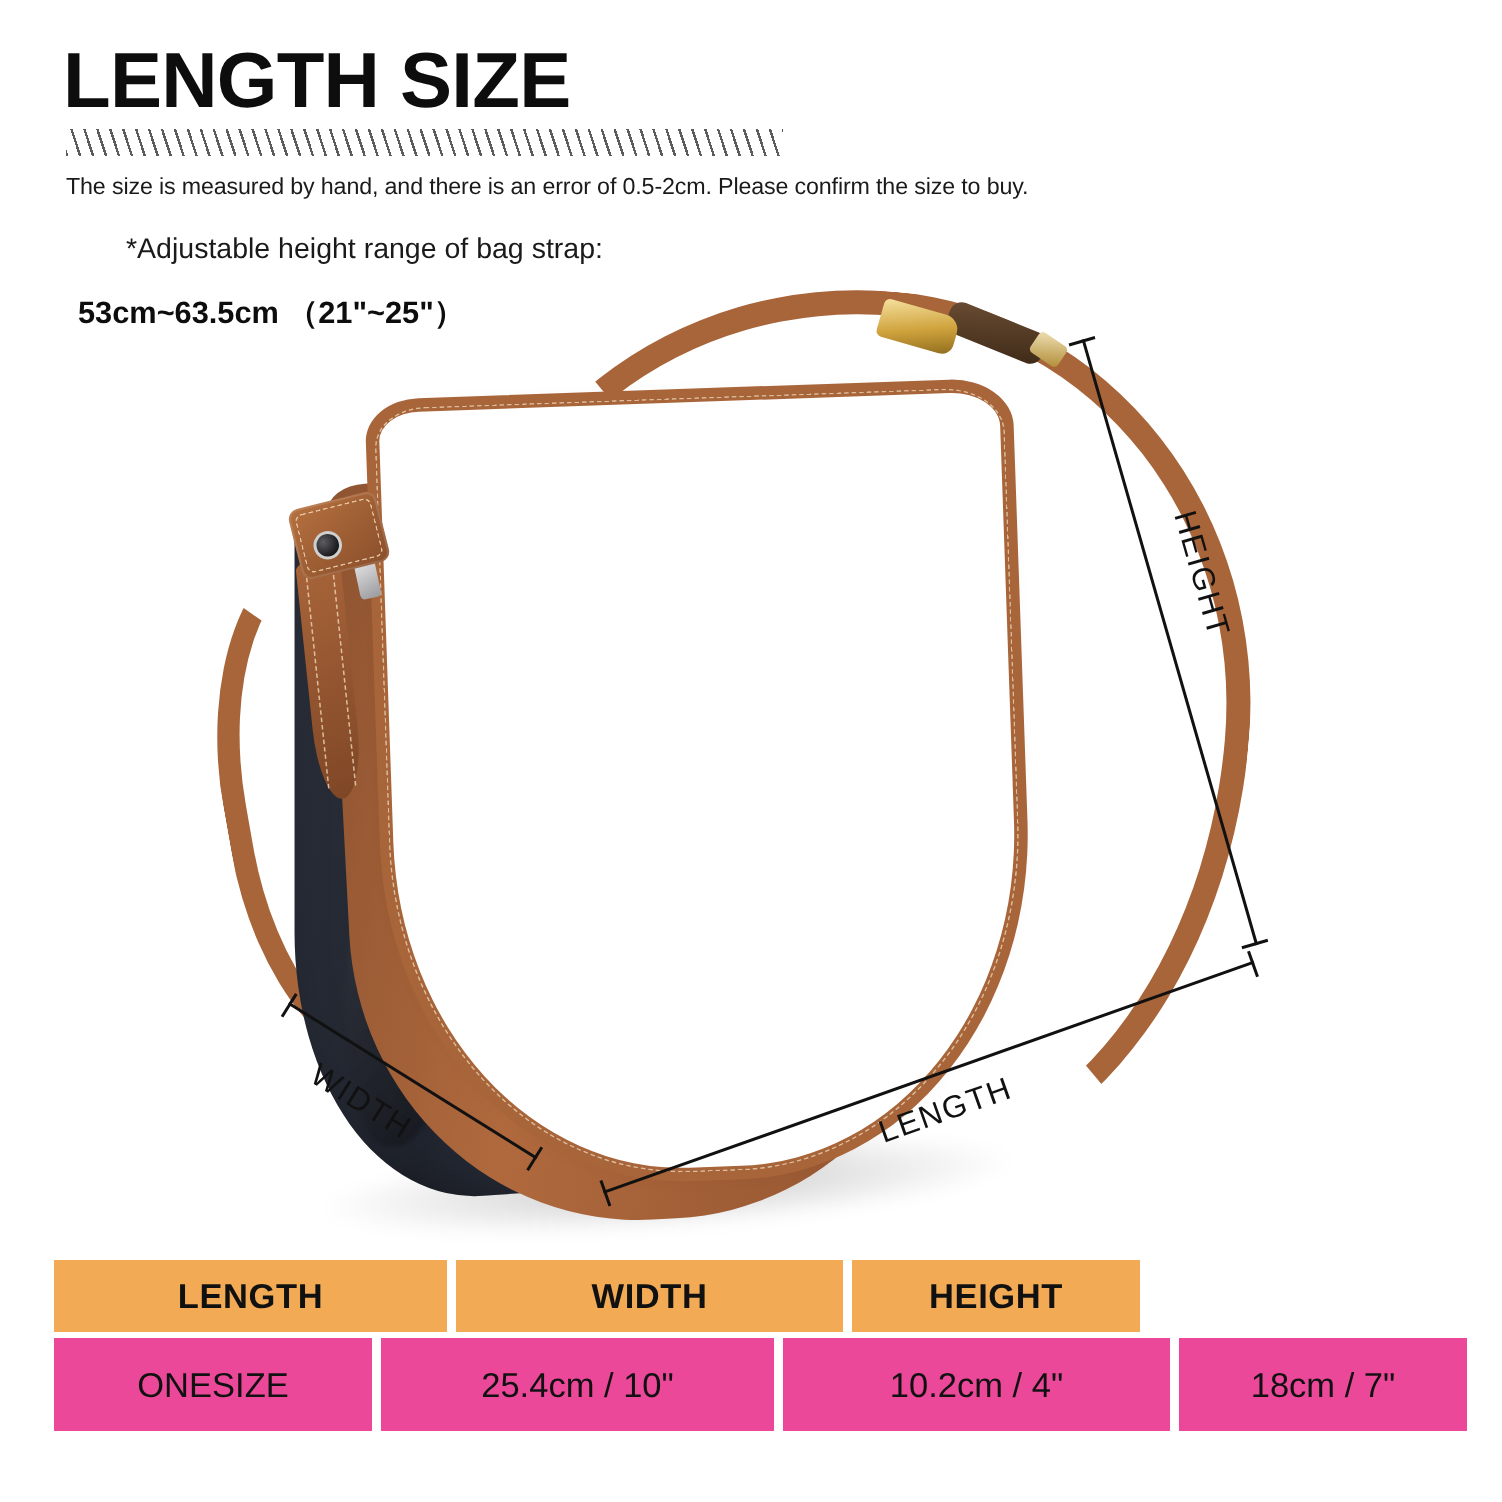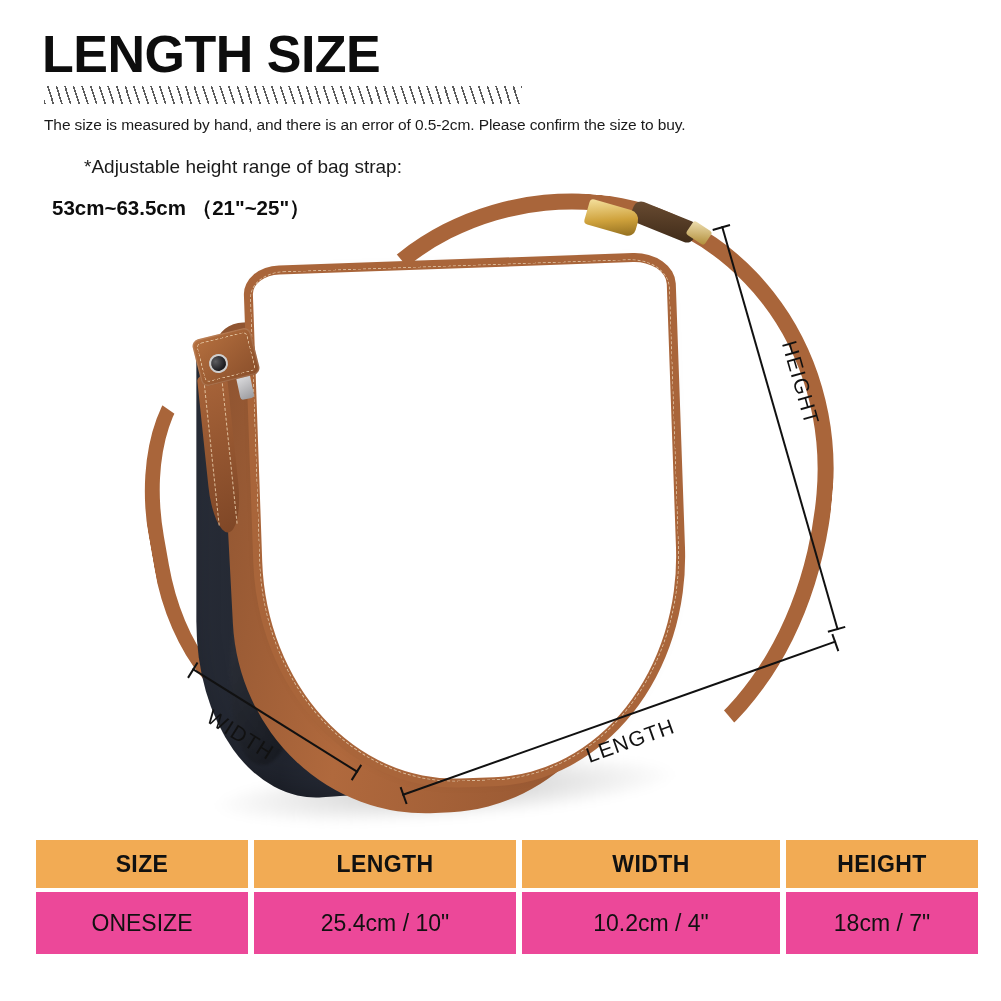--- a/index.html
+++ b/index.html
@@ -445,21 +445,20 @@
   <div class="dim-label" id="dim-height-label">HEIGHT</div>
 
   <div class="dim-line" id="dim-length-line"></div>
   <div class="dim-label" id="dim-length-label">LENGTH</div>
 
   <div class="dim-line" id="dim-width-line"></div>
   <div class="dim-label" id="dim-width-label">WIDTH</div>
 
   <div id="size-table">
     <div class="t-row head">
-      <div class="t-cell c-size">SIZE</div>
       <div class="t-cell c-length">LENGTH</div>
       <div class="t-cell c-width">WIDTH</div>
       <div class="t-cell c-height">HEIGHT</div>
     </div>
     <div class="t-row body">
       <div class="t-cell c-size">ONESIZE</div>
       <div class="t-cell c-length">25.4cm / 10"</div>
       <div class="t-cell c-width">10.2cm / 4"</div>
       <div class="t-cell c-height">18cm / 7"</div>
     </div>

